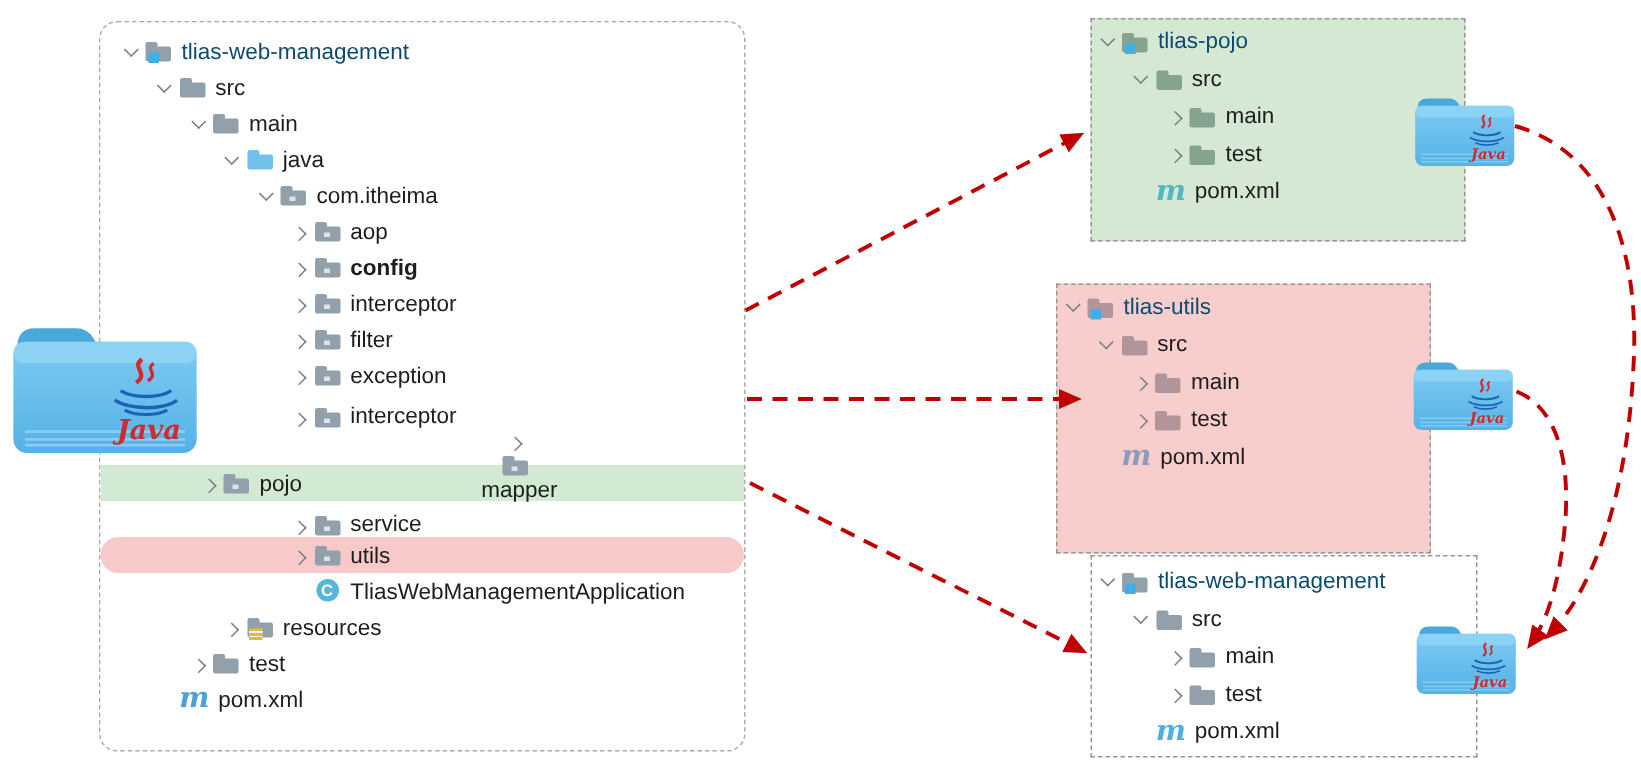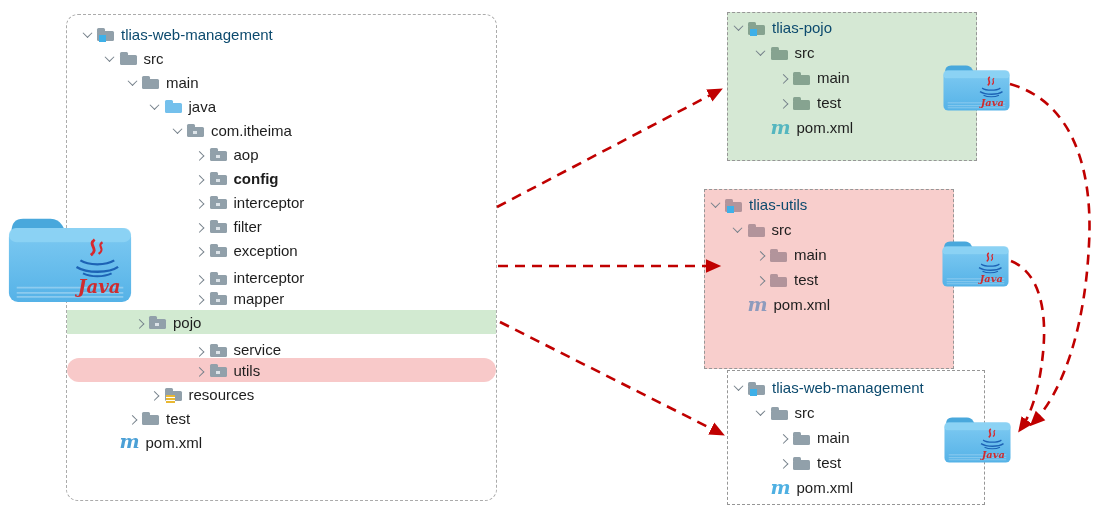--- a/index.html
+++ b/index.html
@@ -190,55 +190,62 @@
         </div>
         <div class="trow" style="padding-left: 124.5px; align-items: flex-end;">
           <span class="chev right"></span>
           <span class="ico ic-package-folder">
             <i class="tab"></i>
             <i class="body"></i>
             <i class="extra"></i>
           </span>
           <span class="lbl">interceptor</span>
         </div>
+        <div class="trow" style="padding-left: 124.5px; flex-direction: column;">
+          <span class="chev right"></span>
+          <span class="ico ic-package-folder">
+            <i class="tab"></i>
+            <i class="body"></i>
+            <i class="extra"></i>
+          </span>
+          <span class="lbl">mapper</span>
+        </div>
+        <div class="trow hl-green" style="padding-left: 64px;">
+          <span class="chev right"></span>
+          <span class="ico ic-package-folder">
+            <i class="tab"></i>
+            <i class="body"></i>
+            <i class="extra"></i>
+          </span>
+          <span class="lbl">pojo</span>
+        </div>
+        <div class="trow" style="padding-left: 124.5px; align-items: flex-end;">
+          <span class="chev right"></span>
+          <span class="ico ic-package-folder">
+            <i class="tab"></i>
+            <i class="body"></i>
+            <i class="extra"></i>
+          </span>
+          <span class="lbl">service</span>
+        </div>
+        <div class="trow hl-pink" style="padding-left: 124.5px;">
+          <span class="chev right"></span>
+          <span class="ico ic-package-folder">
+            <i class="tab"></i>
+            <i class="body"></i>
+            <i class="extra"></i>
+          </span>
+          <span class="lbl">utils</span>
+        </div>
         <div class="trow" style="padding-left: 124.5px;">
-          <span class="chev right"></span>
-          <span class="ico ic-package-folder">
-            <i class="tab"></i>
-            <i class="body"></i>
-            <i class="extra"></i>
-          </span>
-          <span class="lbl">mapper</span>
-        </div>
-        <div class="trow hl-green" style="padding-left: 64px;">
-          <span class="chev right"></span>
-          <span class="ico ic-package-folder">
-            <i class="tab"></i>
-            <i class="body"></i>
-            <i class="extra"></i>
-          </span>
-          <span class="lbl">pojo</span>
-        </div>
-        <div class="trow" style="padding-left: 124.5px; align-items: flex-end;">
-          <span class="chev right"></span>
-          <span class="ico ic-package-folder">
-            <i class="tab"></i>
-            <i class="body"></i>
-            <i class="extra"></i>
-          </span>
-          <span class="lbl">service</span>
-        </div>
-        <div class="trow hl-pink" style="padding-left: 124.5px;">
-          <span class="chev right"></span>
-          <span class="ico ic-package-folder">
-            <i class="tab"></i>
-            <i class="body"></i>
-            <i class="extra"></i>
-          </span>
-          <span class="lbl">utils</span>
+          <span class="chev none"></span>
+          <span class="ico ic-class">
+            <i class="extra"></i>
+          </span>
+          <span class="lbl">TliasWebManagementApplication</span>
         </div>
         <div class="trow" style="padding-left: 79.5px;">
           <span class="chev right"></span>
           <span class="ico ic-resources-folder">
             <i class="tab"></i>
             <i class="body"></i>
             <i class="extra"></i>
           </span>
           <span class="lbl">resources</span>
         </div>

